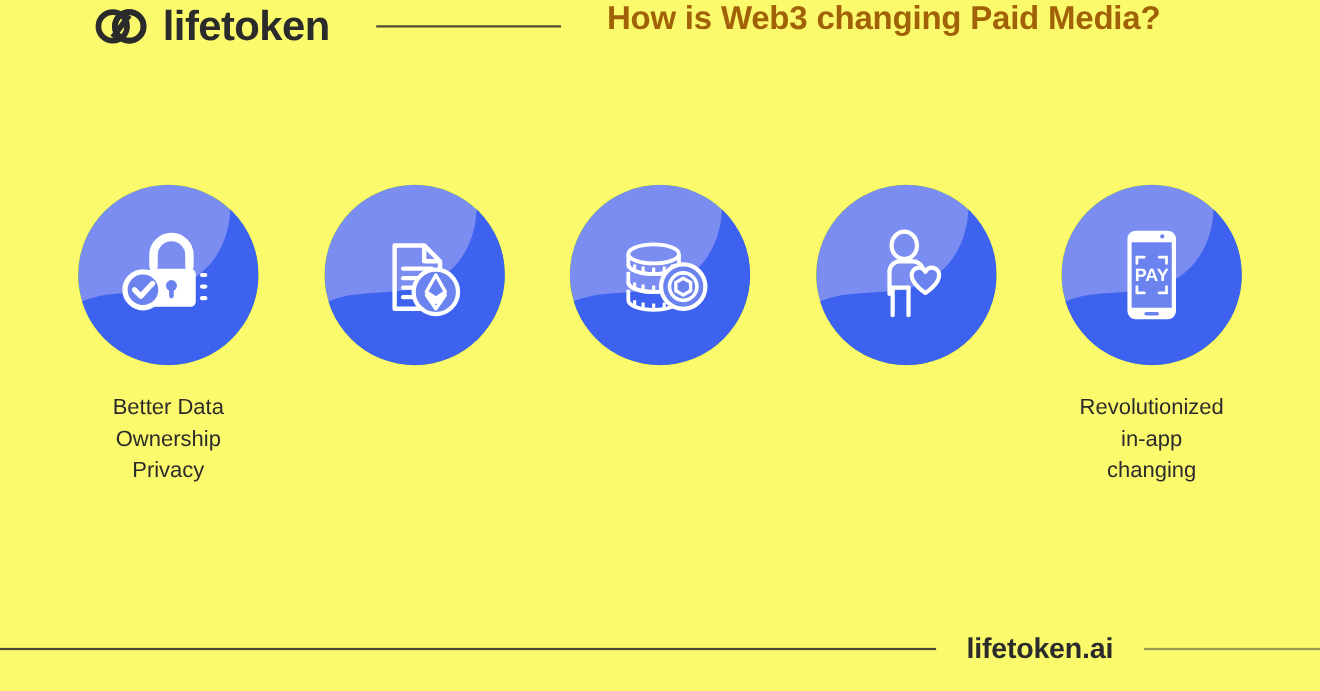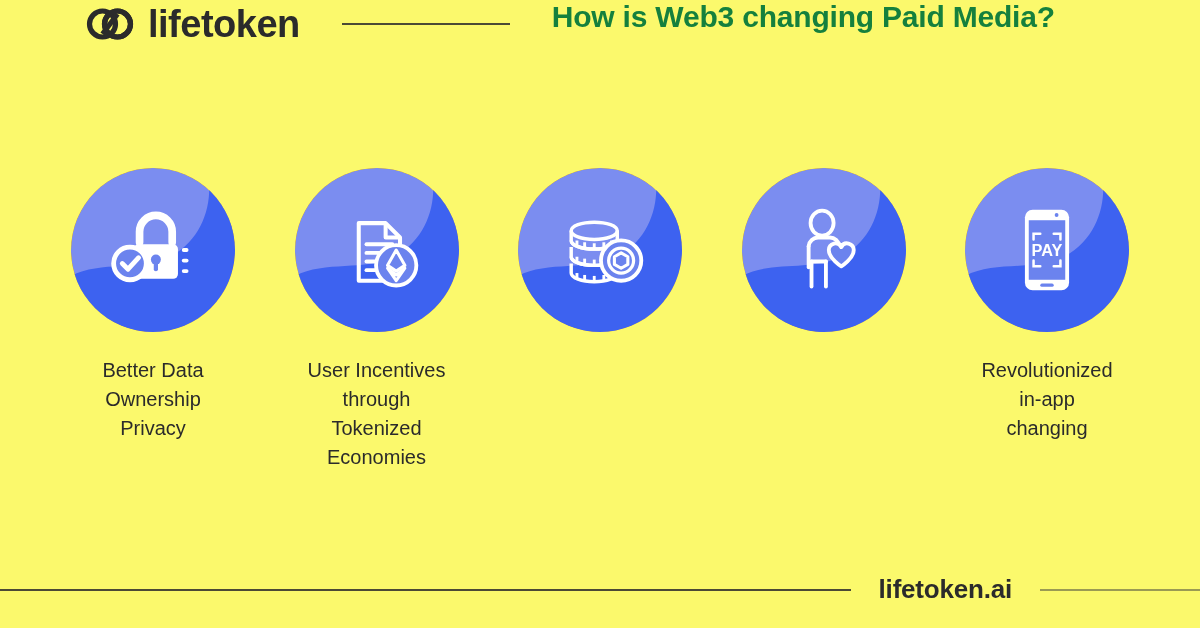--- a/index.html
+++ b/index.html
@@ -38,21 +38,21 @@
   #header-rule {
     width:168px;
     height:2px;
     background:#2B2B2B;
     margin-left:28px;
     opacity:0.85;
   }
   #headline {
     font-size:30px;
     font-weight:bold;
-    color:#15803d;
+    color:#a16207;
     margin-left:42px;
     white-space:nowrap;
     letter-spacing:-0.2px;
   }
 
   
   #cards {
     position:absolute;
     left:58px; top:168px;
     width:1084px;
@@ -64,21 +64,21 @@
     width:190px;
     display:flex;
     flex-direction:column;
     align-items:center;
   }
   .badge {
     width:164px; height:164px;
     border-radius:50%;
     position:relative;
     overflow:hidden;
-    background:#eab308;
+    background:#84cc16;
     flex:none;
   }
   .badge svg.bg { position:absolute; left:0; top:0; width:164px; height:164px; }
   .badge svg.glyph {
     position:absolute;
     left:50%; top:50%;
     transform:translate(-50%,-50%);
     width:96px; height:96px;
   }
   .caption {
@@ -183,24 +183,20 @@
           <path d="M39 44 h27"></path>
             <path d="M39 53 h27"></path>
             <path d="M39 62 h21"></path>
             <path d="M39 71 h14"></path>
         </g>
         <circle cx="70" cy="66" r="21" fill="#6B83EE" stroke="#fff" stroke-width="4"></circle>
         <path d="M70 50 l9 16 l-9 6 l-9 -6 Z" fill="none" stroke="#fff" stroke-width="3.2" stroke-linejoin="round"></path>
         <path d="M70 76 l9 -7 l-9 13 l-9 -13 Z" fill="none" stroke="#fff" stroke-width="3.2" stroke-linejoin="round"></path>
       </svg>
     </div>
-    <div class="caption">User Incentives
-through
-Tokenized
-Economies</div>
   </div>
 
   <div class="card">
     <div class="badge">
       <svg class="bg" viewBox="0 0 164 164" aria-hidden="true">
         <circle cx="82" cy="82" r="82" fill="#7B8DF0"></circle>
         <path d="M0 108 C 30 92, 70 104, 100 88 C 130 72, 140 40, 138 14 C 156 34, 164 58, 164 82 C 164 127, 127 164, 82 164 C 47 164, 17 142, 5 118 Z" fill="#3D62F0"></path>
       </svg>
       <svg class="glyph" viewBox="0 0 100 100" aria-hidden="true">
         <g fill="none" stroke="#fff" stroke-width="3.6" stroke-linejoin="round">

